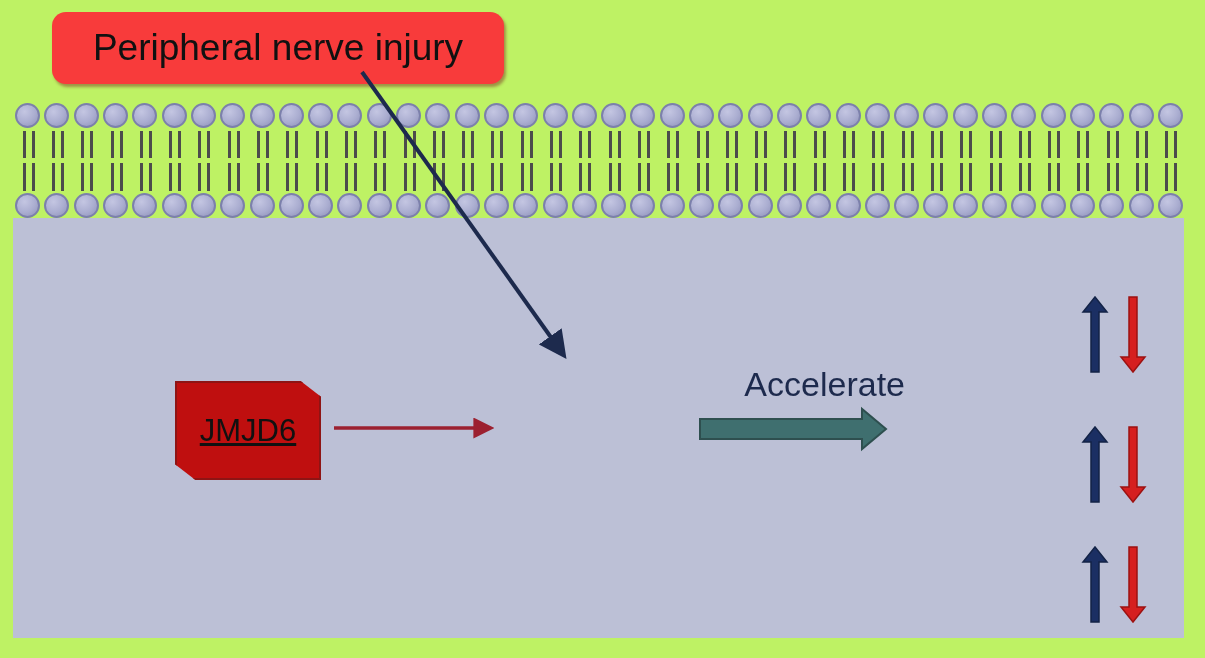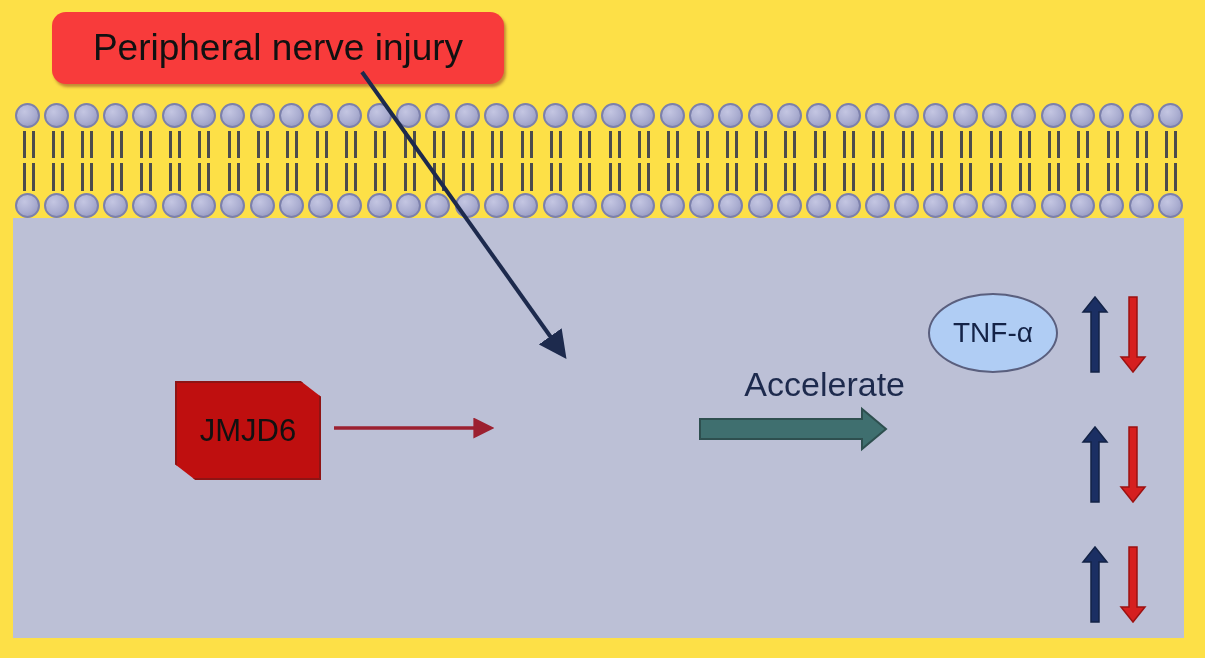--- a/index.html
+++ b/index.html
@@ -7,21 +7,21 @@
     padding: 0;
     background: #ffffff;
   }
   body {
     font-family: "Liberation Sans", sans-serif;
   }
   #canvas {
     position: relative;
     width: 1205px;
     height: 658px;
-    background: #fde047;
+    background: #bef264;
     overflow: hidden;
   }
 
   
   #injury-label {
     position: absolute;
     left: 52px;
     top: 12px;
     width: 452px;
     height: 72px;
@@ -100,20 +100,21 @@
     box-sizing: border-box;
     clip-path: polygon(0 0, 86% 0, 100% 16%, 100% 100%, 14% 100%, 0 84%);
     display: flex;
     align-items: center;
     justify-content: center;
   }
   #jmjd6 .txt {
     font-size: 31px;
     color: #111111;
     white-space: nowrap;
+    text-decoration: underline;
   }
 
   
   #nfkb {
     position: absolute;
     left: 497px;
     top: 372px;
     width: 161px;
     height: 113px;
     border-radius: 50%;
@@ -442,23 +443,20 @@
     <span class="txt">Peripheral nerve injury</span>
   </div>
 
   <div id="jmjd6">
     <span class="txt">JMJD6</span>
   </div>
 
 
   <div id="accelerate">Accelerate</div>
 
-  <div class="cytokine cyt-0">
-    <span class="txt">TNF-α</span>
-  </div>
 
   <svg class="svg-layer" viewBox="0 0 1205 658">
     <defs>
       <marker id="navy-head" markerWidth="7" markerHeight="7" refX="4.2" refY="3.5" orient="auto">
         <path d="M0,0 L7,3.5 L0,7 Z" fill="#1d2a4d"></path>
       </marker>
       <marker id="red-head" markerWidth="6" markerHeight="6" refX="3.6" refY="3" orient="auto">
         <path d="M0,0 L6,3 L0,6 Z" fill="#9c2030"></path>
       </marker>
     </defs>

